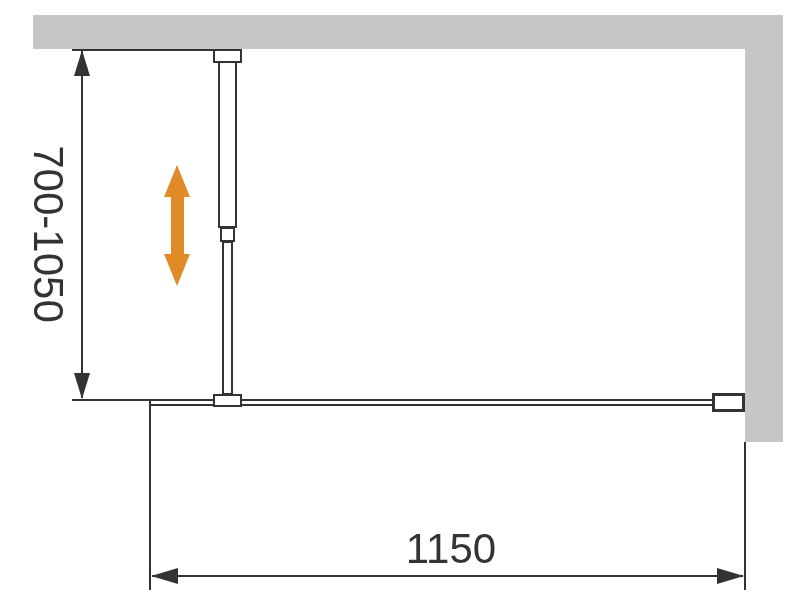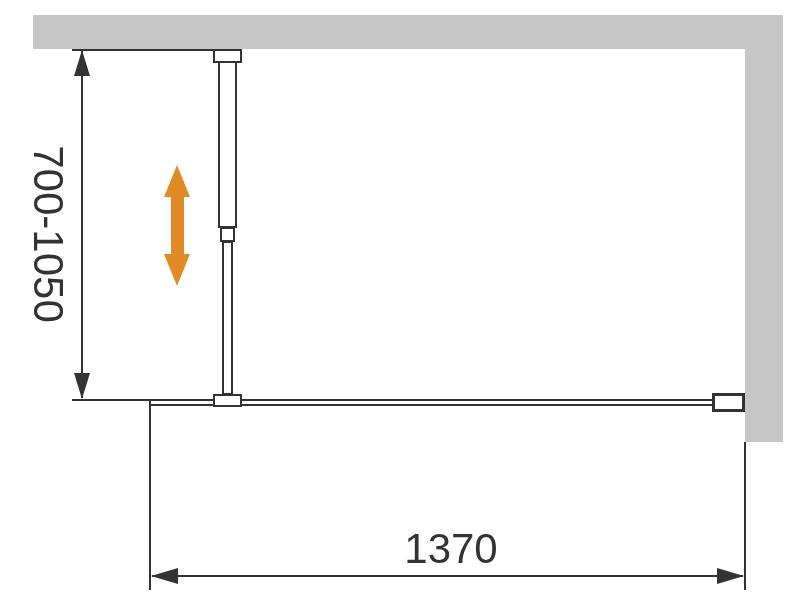--- a/index.html
+++ b/index.html
@@ -139,15 +139,15 @@
     <div class="abs tri adj-head-up"></div>
     <div class="abs adj-shaft"></div>
     <div class="abs tri adj-head-down"></div>
   </div>
 
   <div class="abs vline h-ext-left"></div>
   <div class="abs vline h-ext-right"></div>
   <div class="abs hline h-dim-line"></div>
   <div class="abs tri h-arrow-left"></div>
   <div class="abs tri h-arrow-right"></div>
-  <div class="abs h-label">1370</div>
+  <div class="abs h-label">1150</div>
 
 </div>
 
 </body></html>

